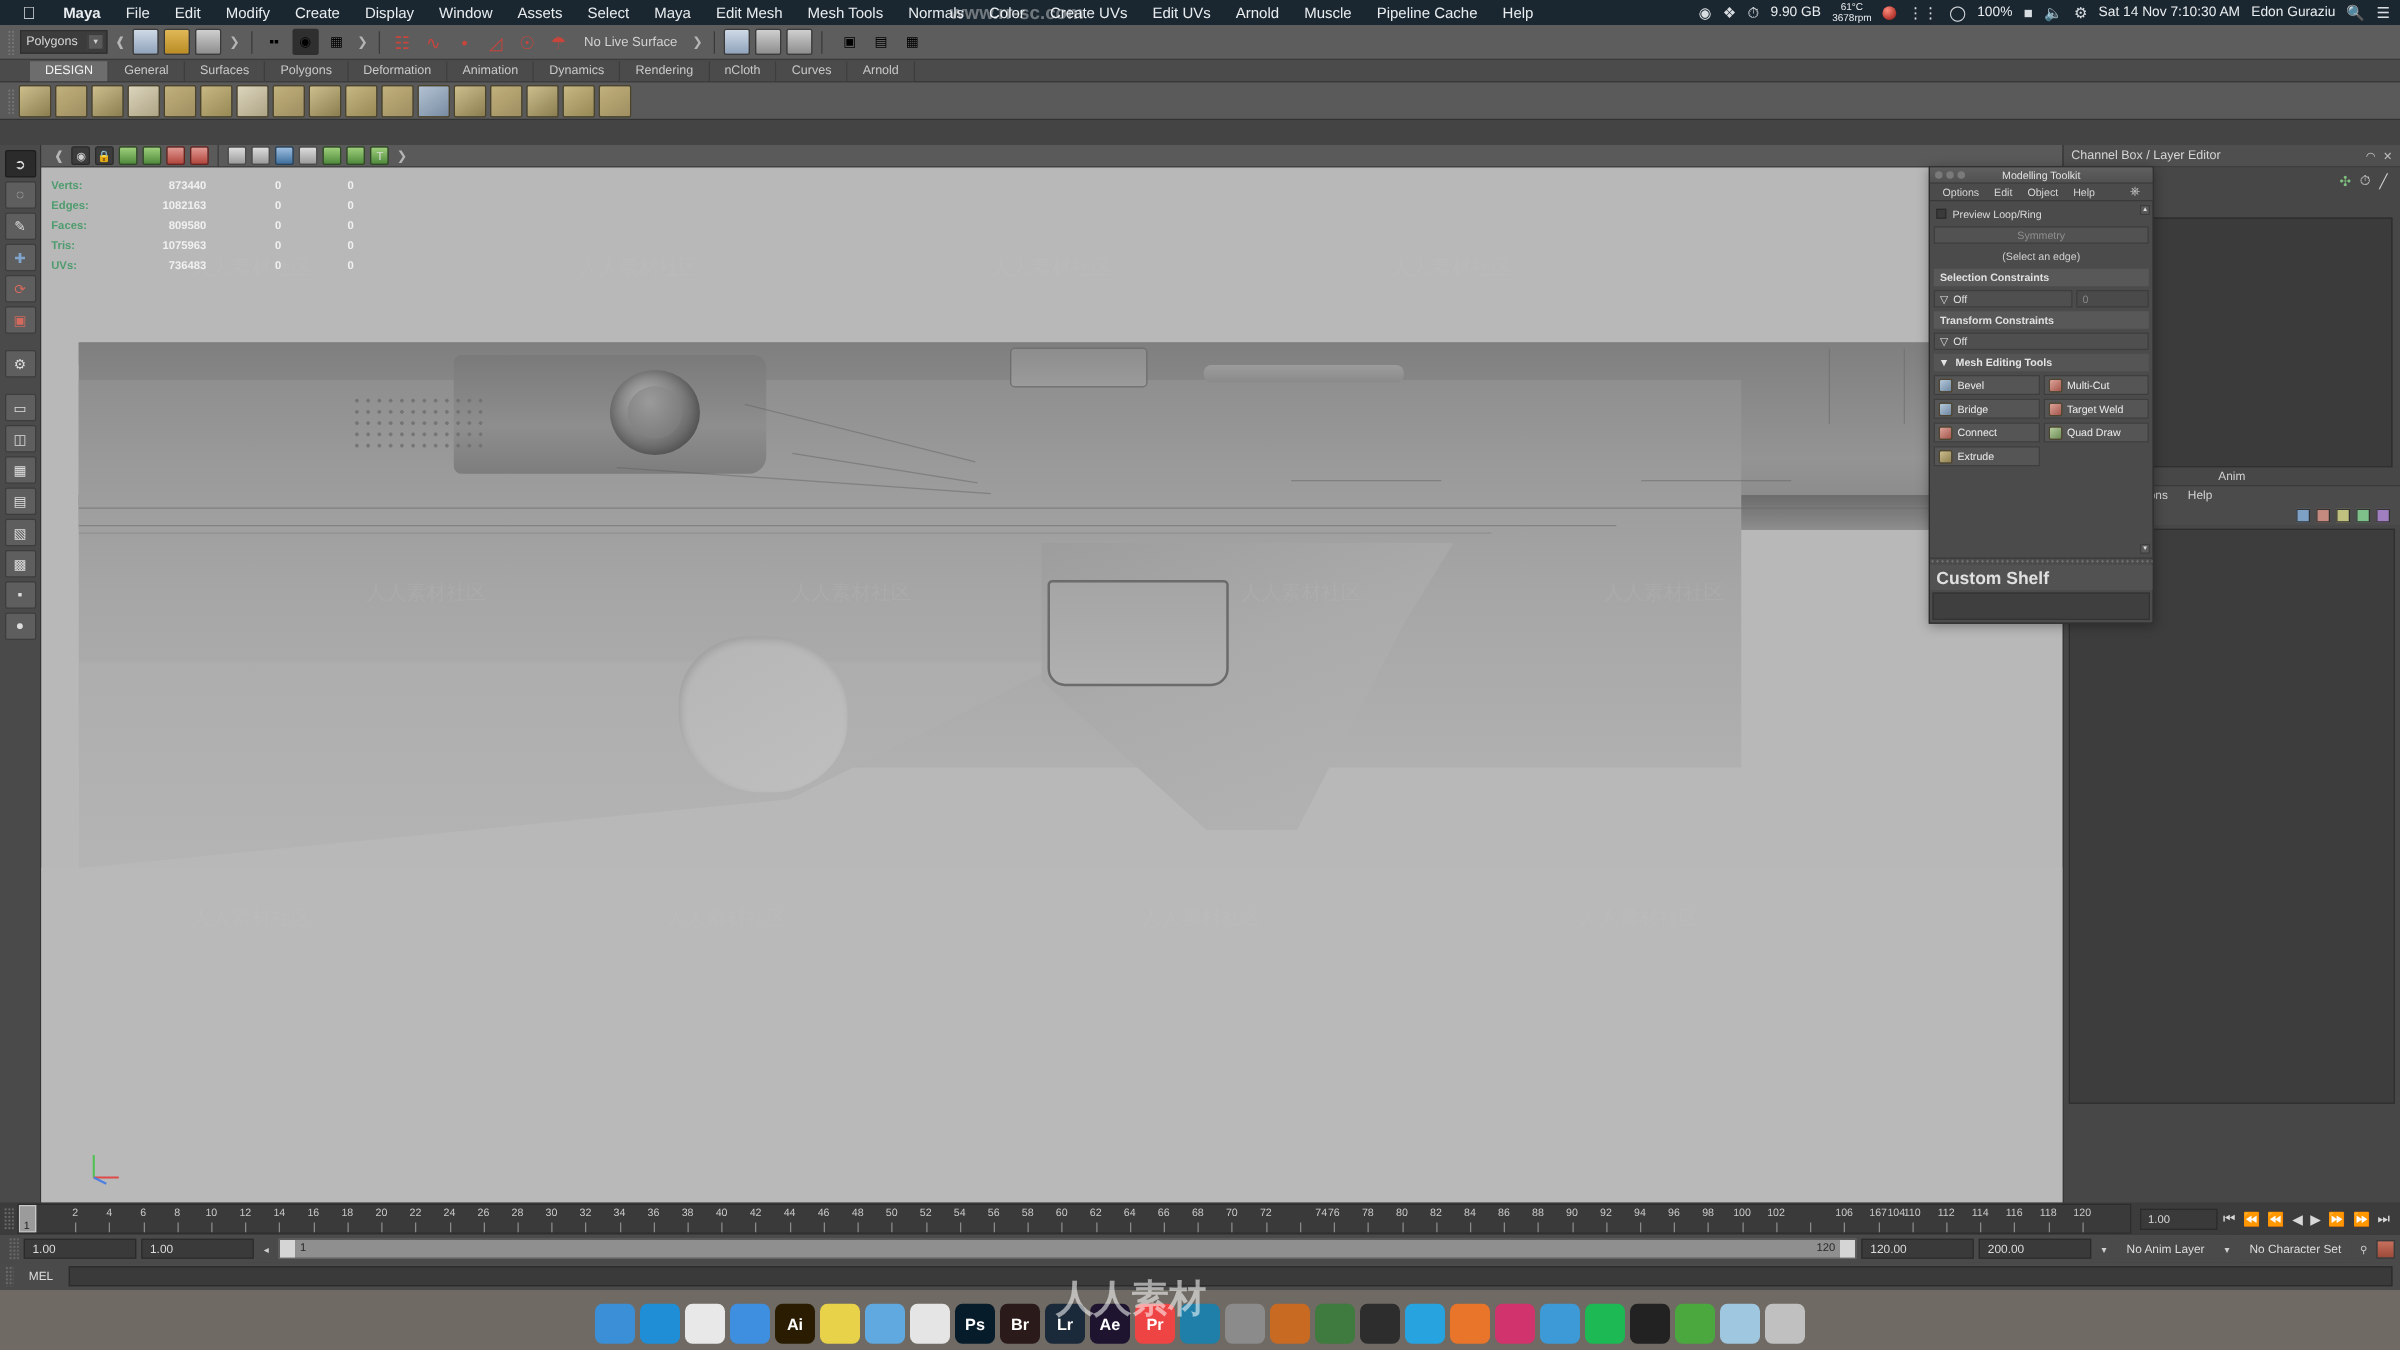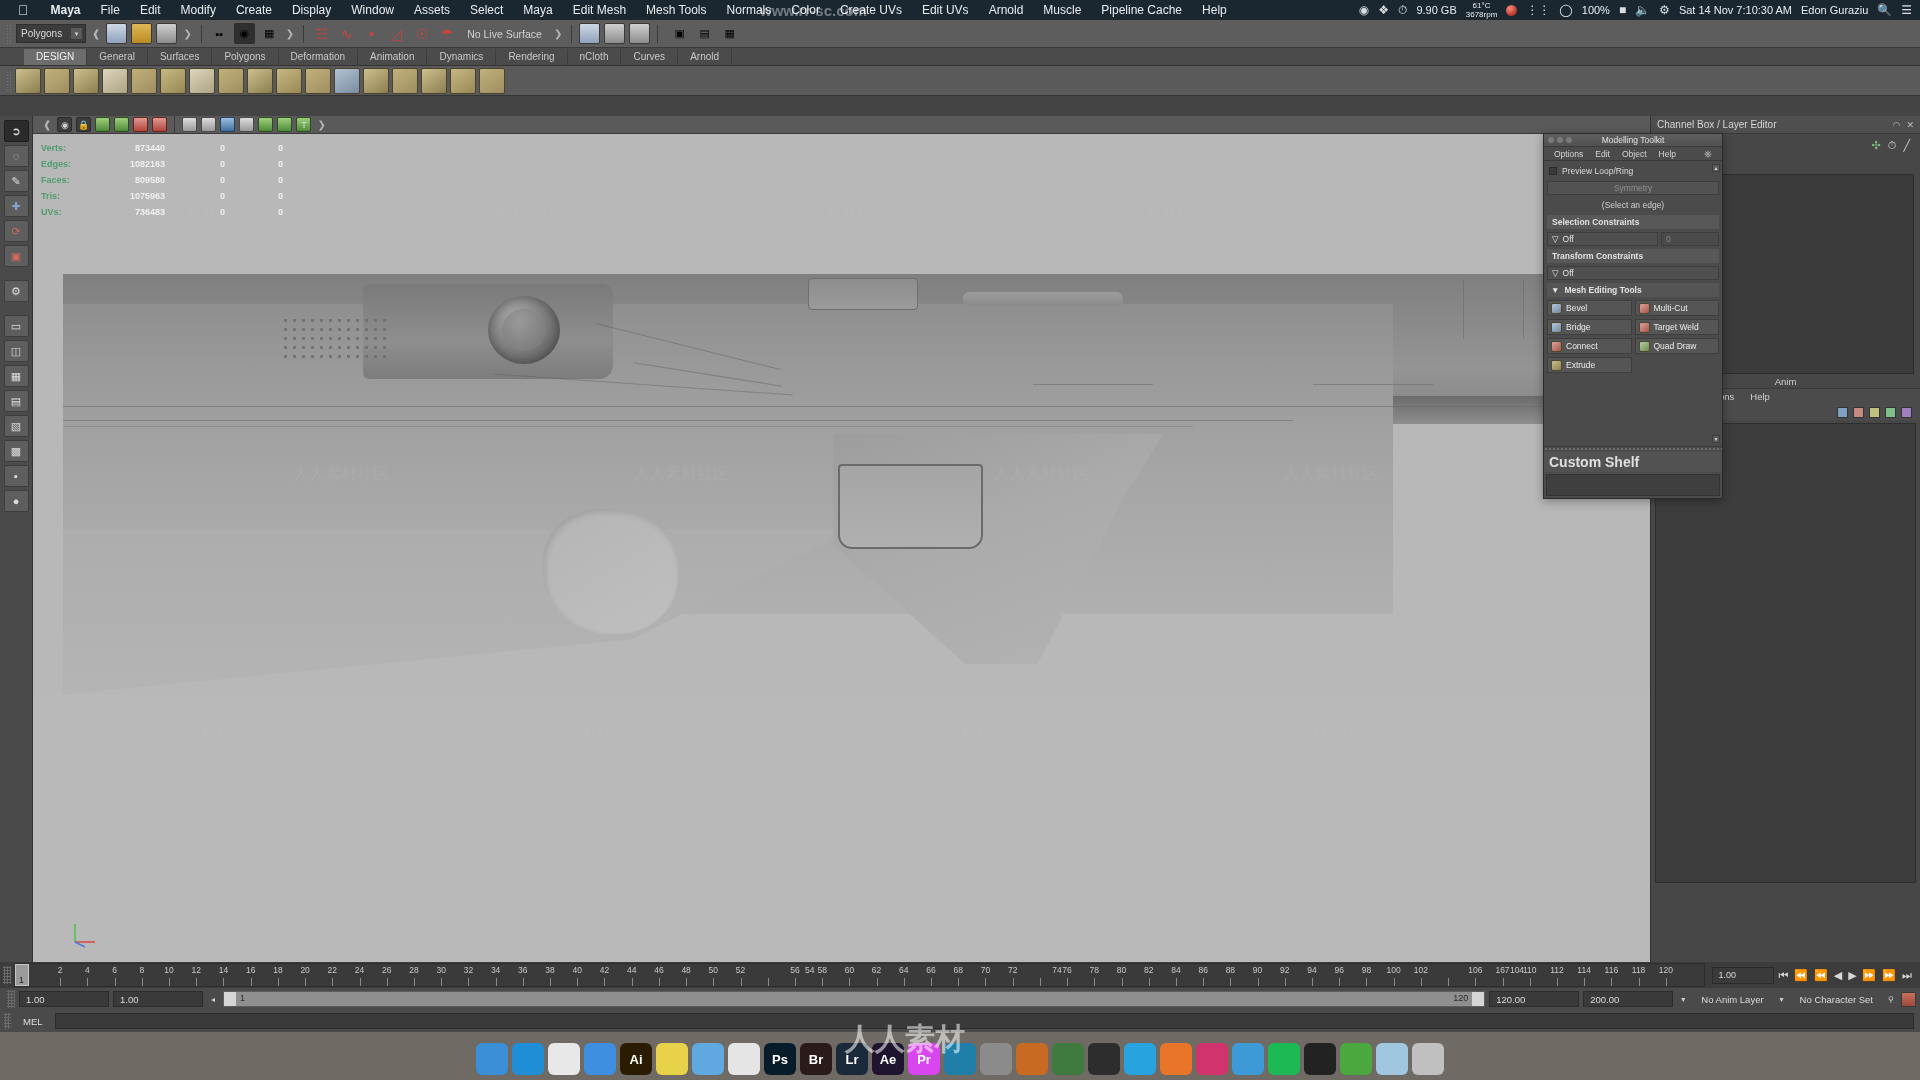--- a/index.html
+++ b/index.html
@@ -776,21 +776,21 @@
           <div class="tlabel" style="left: 616.689px;">44</div>
           <div class="tick" style="left: 643.902px;"></div>
           <div class="tlabel" style="left: 643.902px;">46</div>
           <div class="tick" style="left: 671.115px;"></div>
           <div class="tlabel" style="left: 671.115px;">48</div>
           <div class="tick" style="left: 698.328px;"></div>
           <div class="tlabel" style="left: 698.328px;">50</div>
           <div class="tick" style="left: 725.541px;"></div>
           <div class="tlabel" style="left: 725.541px;">52</div>
           <div class="tick" style="left: 752.754px;"></div>
-          <div class="tlabel" style="left: 752.754px; margin-left: 42px;">54</div>
+          <div class="tlabel" style="left: 752.754px;">54</div>
           <div class="tick" style="left: 779.967px;"></div>
           <div class="tlabel" style="left: 779.967px;">56</div>
           <div class="tick" style="left: 807.18px;"></div>
           <div class="tlabel" style="left: 807.18px;">58</div>
           <div class="tick" style="left: 834.393px;"></div>
           <div class="tlabel" style="left: 834.393px;">60</div>
           <div class="tick" style="left: 861.607px;"></div>
           <div class="tlabel" style="left: 861.607px;">62</div>
           <div class="tick" style="left: 888.82px;"></div>
           <div class="tlabel" style="left: 888.82px;">64</div>
@@ -904,21 +904,21 @@
       <div class="dockicon" style="background: rgb(232, 232, 232);"></div>
       <div class="dockicon" style="background: rgb(62, 143, 224);"></div>
       <div class="dockicon" style="background: rgb(42, 28, 0);">Ai</div>
       <div class="dockicon" style="background: rgb(232, 210, 74);"></div>
       <div class="dockicon" style="background: rgb(95, 168, 224);"></div>
       <div class="dockicon" style="background: rgb(229, 229, 229);"></div>
       <div class="dockicon" style="background: rgb(7, 28, 43);">Ps</div>
       <div class="dockicon" style="background: rgb(42, 26, 26);">Br</div>
       <div class="dockicon" style="background: rgb(27, 42, 58);">Lr</div>
       <div class="dockicon" style="background: rgb(30, 20, 48);">Ae</div>
-      <div class="dockicon" style="background: #d946ef;">Pr</div>
+      <div class="dockicon" style="background: #ef4444;">Pr</div>
       <div class="dockicon" style="background: rgb(31, 127, 168);"></div>
       <div class="dockicon" style="background: rgb(139, 139, 139);"></div>
       <div class="dockicon" style="background: rgb(201, 106, 35);"></div>
       <div class="dockicon" style="background: rgb(63, 122, 63);"></div>
       <div class="dockicon" style="background: rgb(45, 45, 45);"></div>
       <div class="dockicon" style="background: rgb(39, 163, 224);"></div>
       <div class="dockicon" style="background: rgb(232, 117, 42);"></div>
       <div class="dockicon" style="background: rgb(209, 51, 108);"></div>
       <div class="dockicon" style="background: rgb(62, 154, 214);"></div>
       <div class="dockicon" style="background: rgb(29, 185, 84);"></div>

